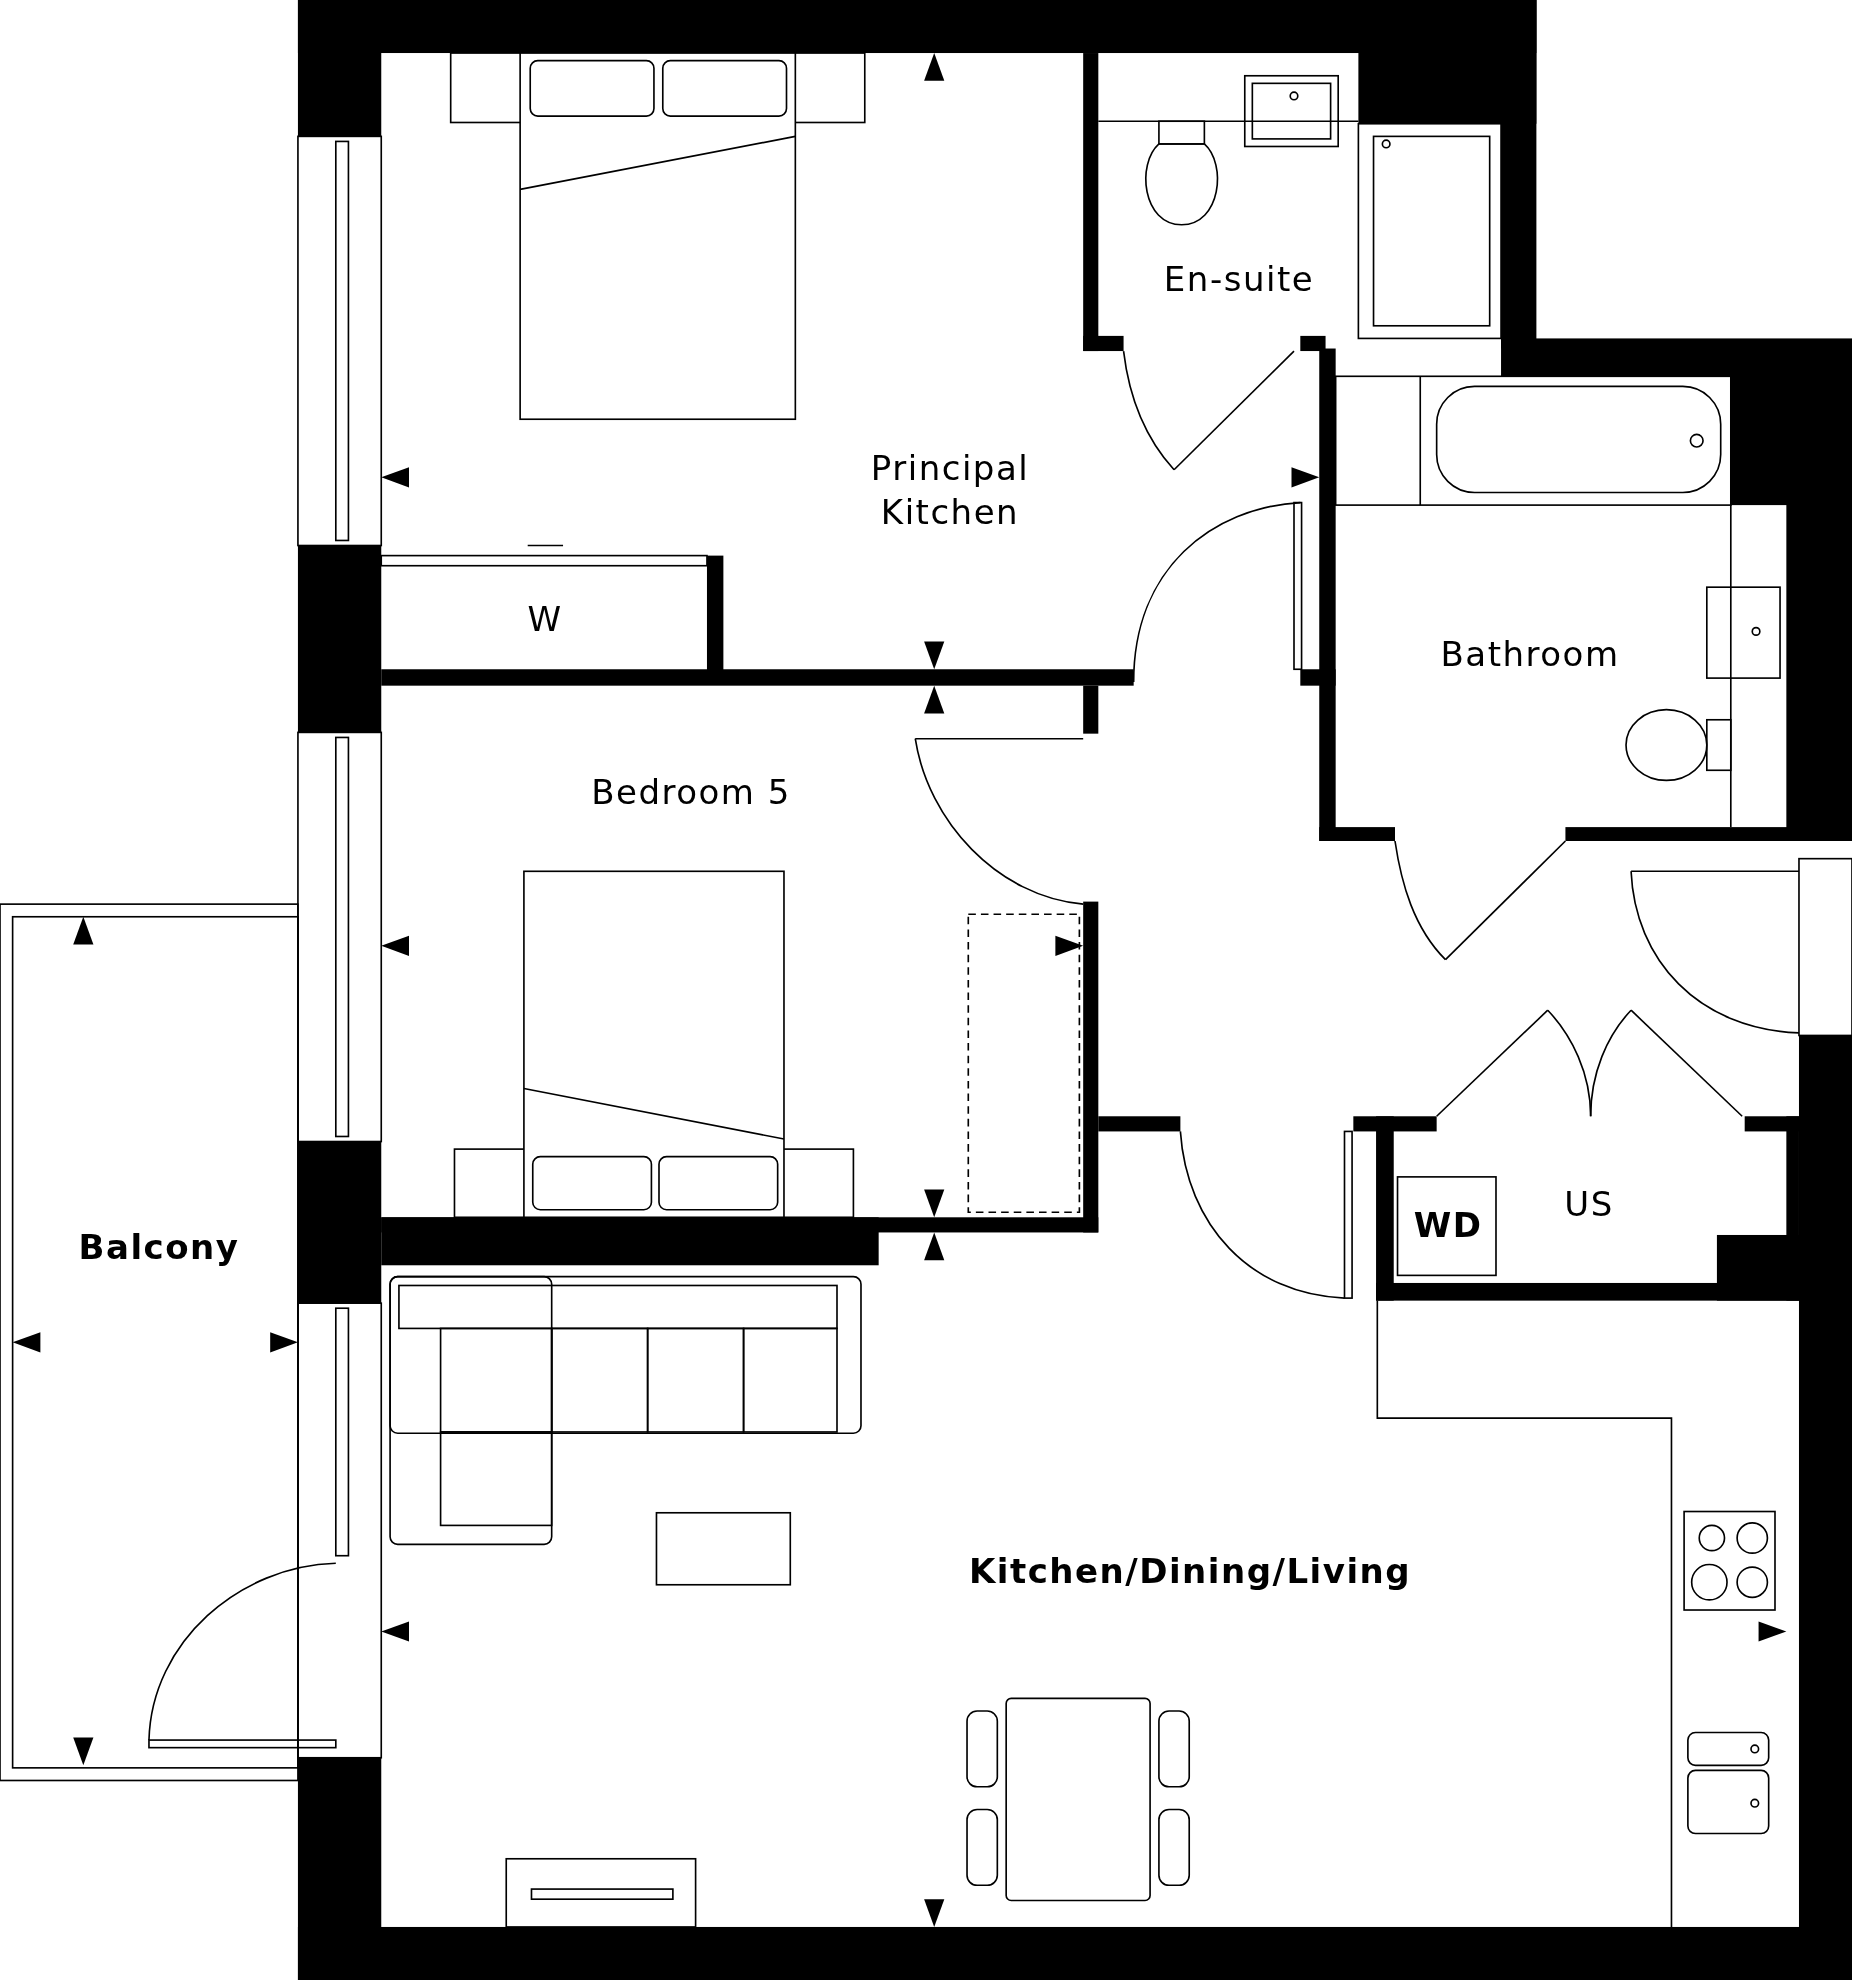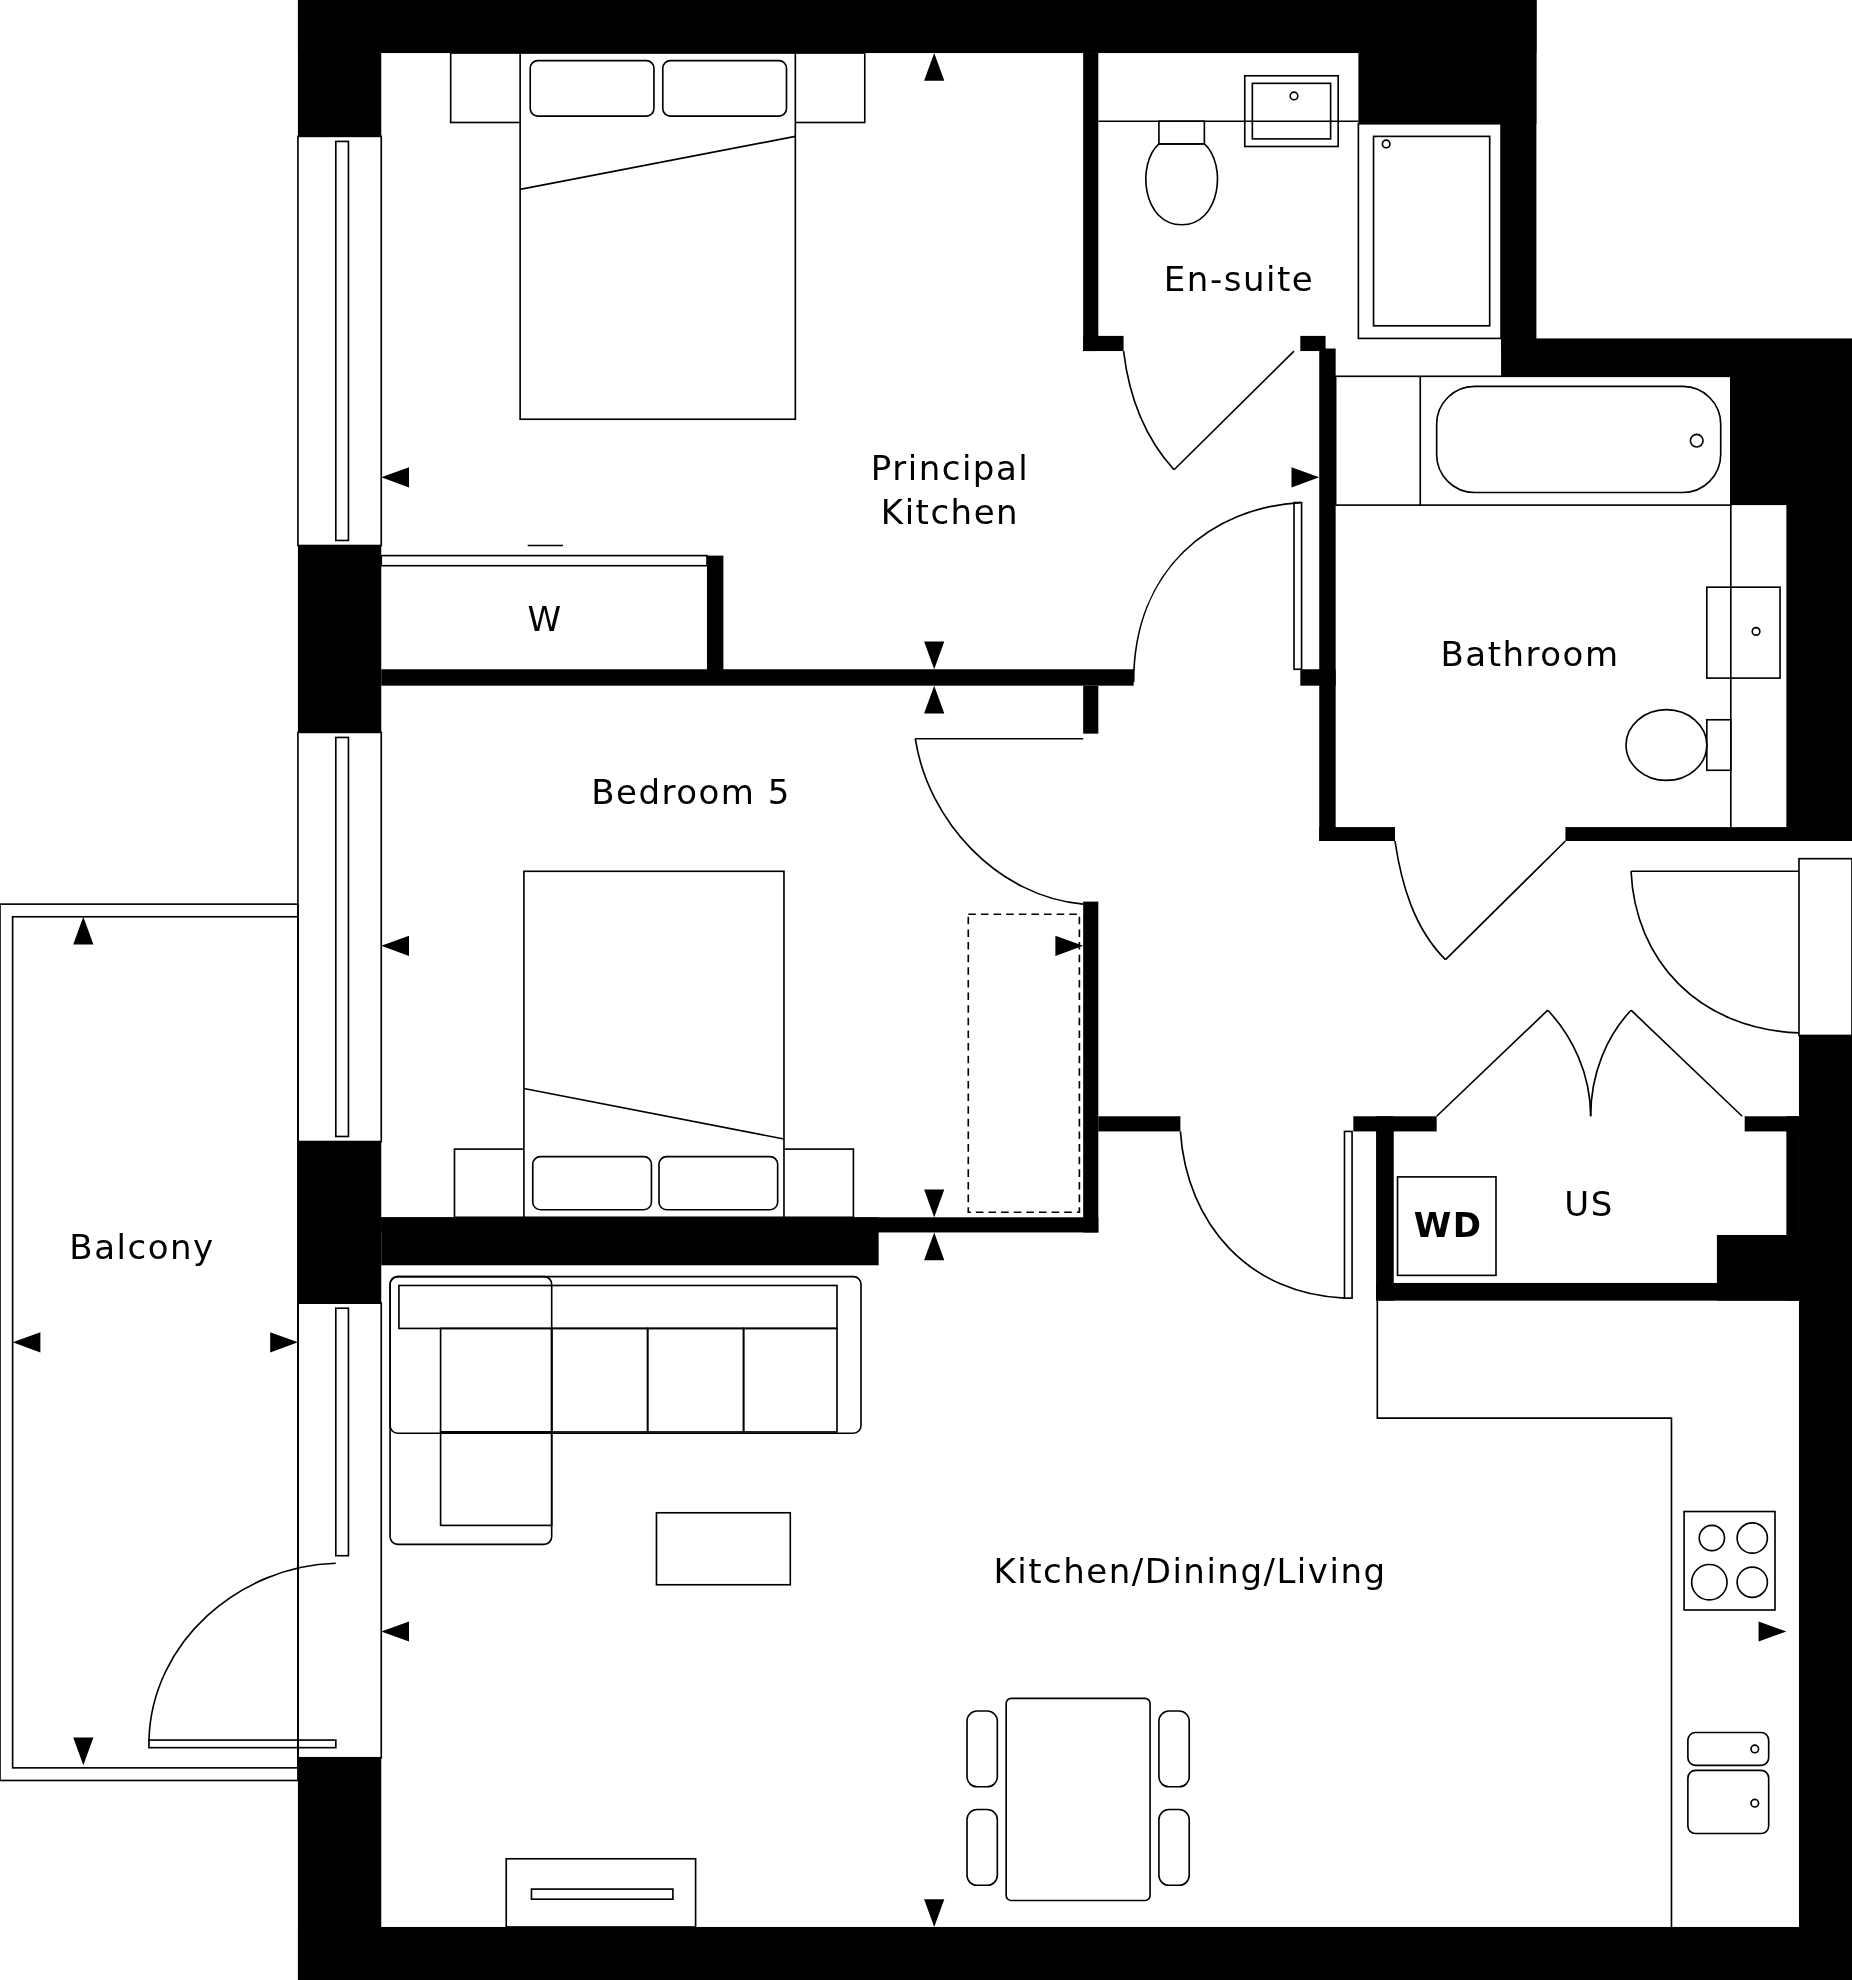--- a/index.html
+++ b/index.html
@@ -202,17 +202,17 @@
 </svg>
 
 <div class="lbl" style="left:950px;top:490px;">
   <div>Principal</div>
   <div>Kitchen</div>
 </div>
 <div class="lbl" style="left:1239px;top:279px;">En-suite</div>
 <div class="lbl" style="left:1530px;top:626px;margin-top:28px;">Bathroom</div>
 <div class="lbl" style="left:545px;top:619px;">W</div>
 <div class="lbl" style="left:691px;top:792px;">Bedroom 5</div>
-<div class="lbl" style="left:142px;top:1247px;">Balcony</div>
+<div class="lbl" style="left:159px;top:1247px;font-weight:bold;">Balcony</div>
 <div class="lbl" style="left:1448px;top:1225px;font-weight:bold;">WD</div>
 <div class="lbl" style="left:1589px;top:1204px;">US</div>
-<div class="lbl" style="left:1190px;top:1571px;">Kitchen/Dining/Living</div>
+<div class="lbl" style="left:1190px;top:1571px;font-weight:bold;">Kitchen/Dining/Living</div>
 
 
 </body></html>

